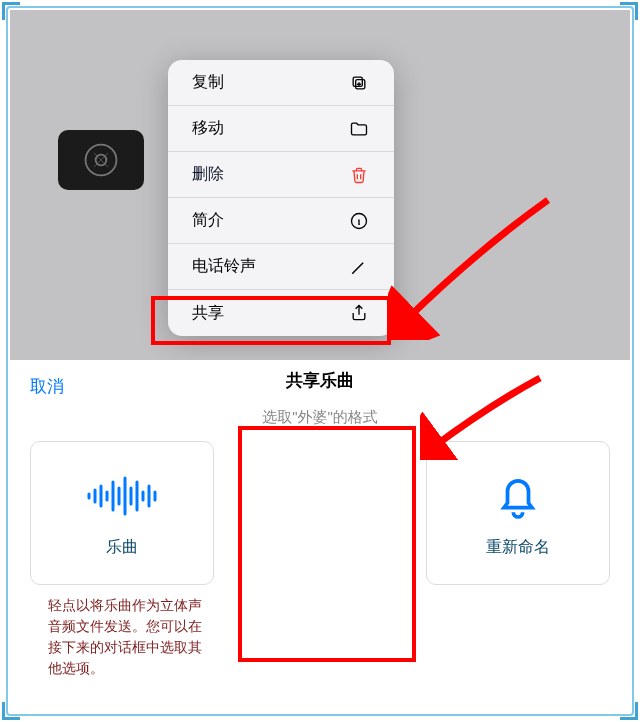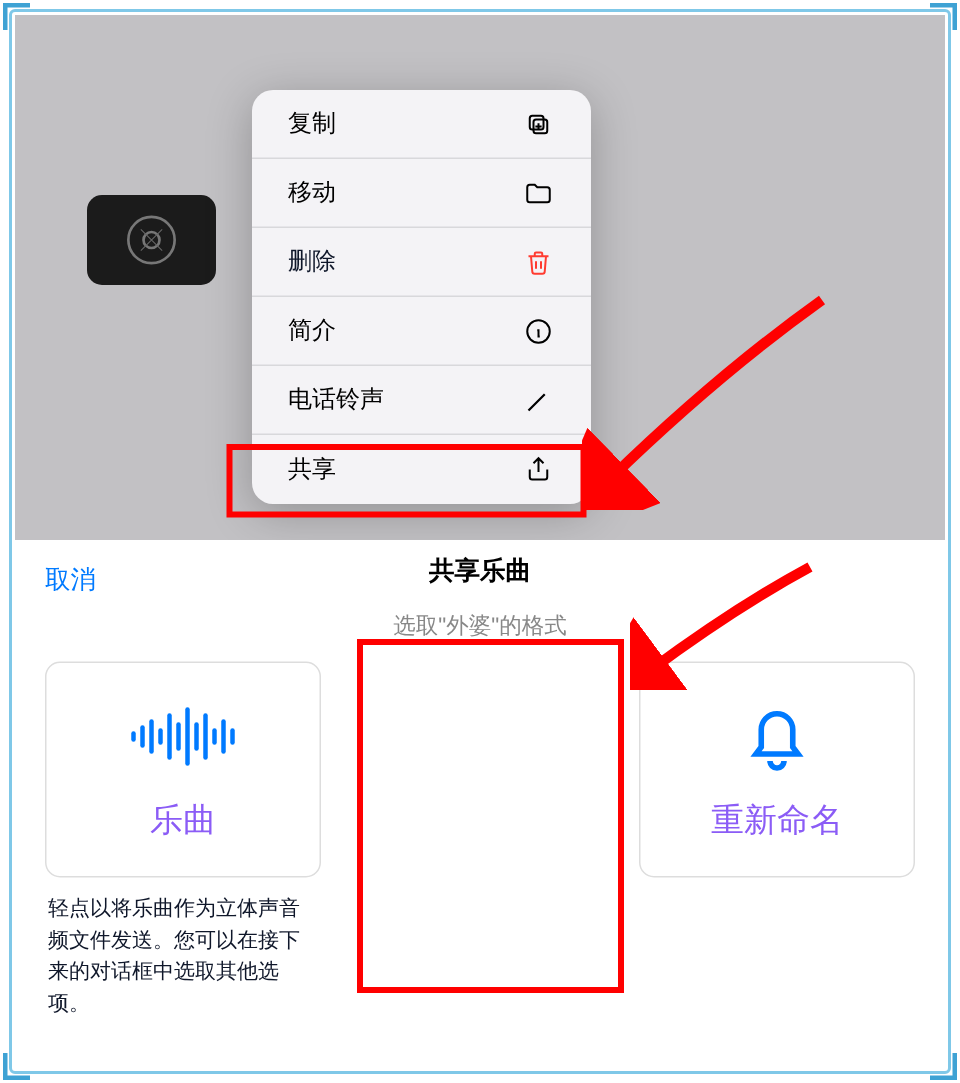--- a/index.html
+++ b/index.html
@@ -125,29 +125,30 @@
     border: 1px solid #ddd;
     border-radius: 10px;
     display: flex;
     flex-direction: column;
     align-items: center;
     justify-content: center;
     gap: 14px;
   }
   .card-box .cicon { height: 54px; display:flex; align-items:center; justify-content:center; }
   .card-label {
-    color: #8b5cf6;
-    font-size: 22px;
+    color: #0c4a6e;
+    font-size: 16px;
   }
   .card-desc {
     margin-top: 10px;
     font-size: 14px;
-    color: #0f172a;
+    color: #7f1d1d;
     line-height: 1.5;
     padding: 0 2px;
+    margin-left: 16px;
   }
 
   .highlight-card {
     position: absolute;
     top: 426px; left: 238px;
     width: 178px; height: 236px;
     border: 4px solid #ff0000;
     z-index: 50;
     pointer-events: none;
   }

